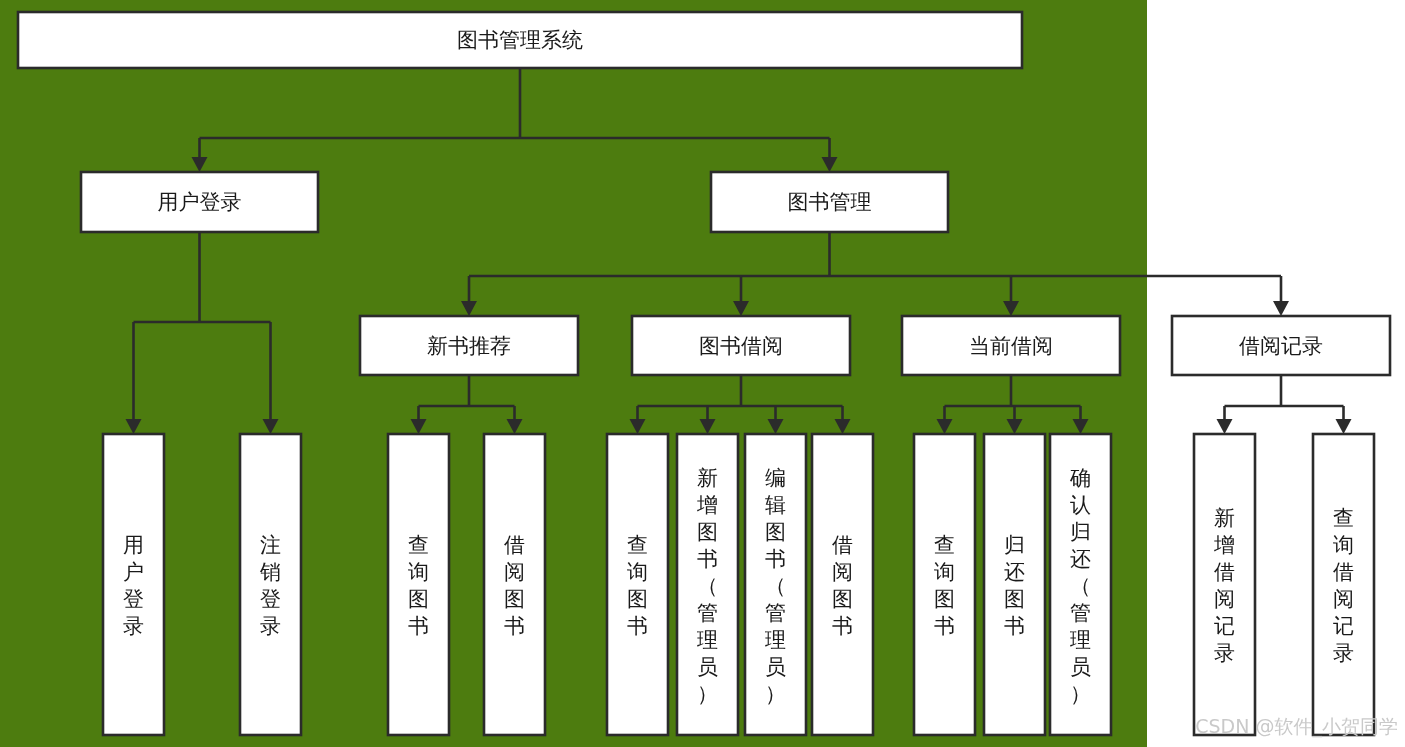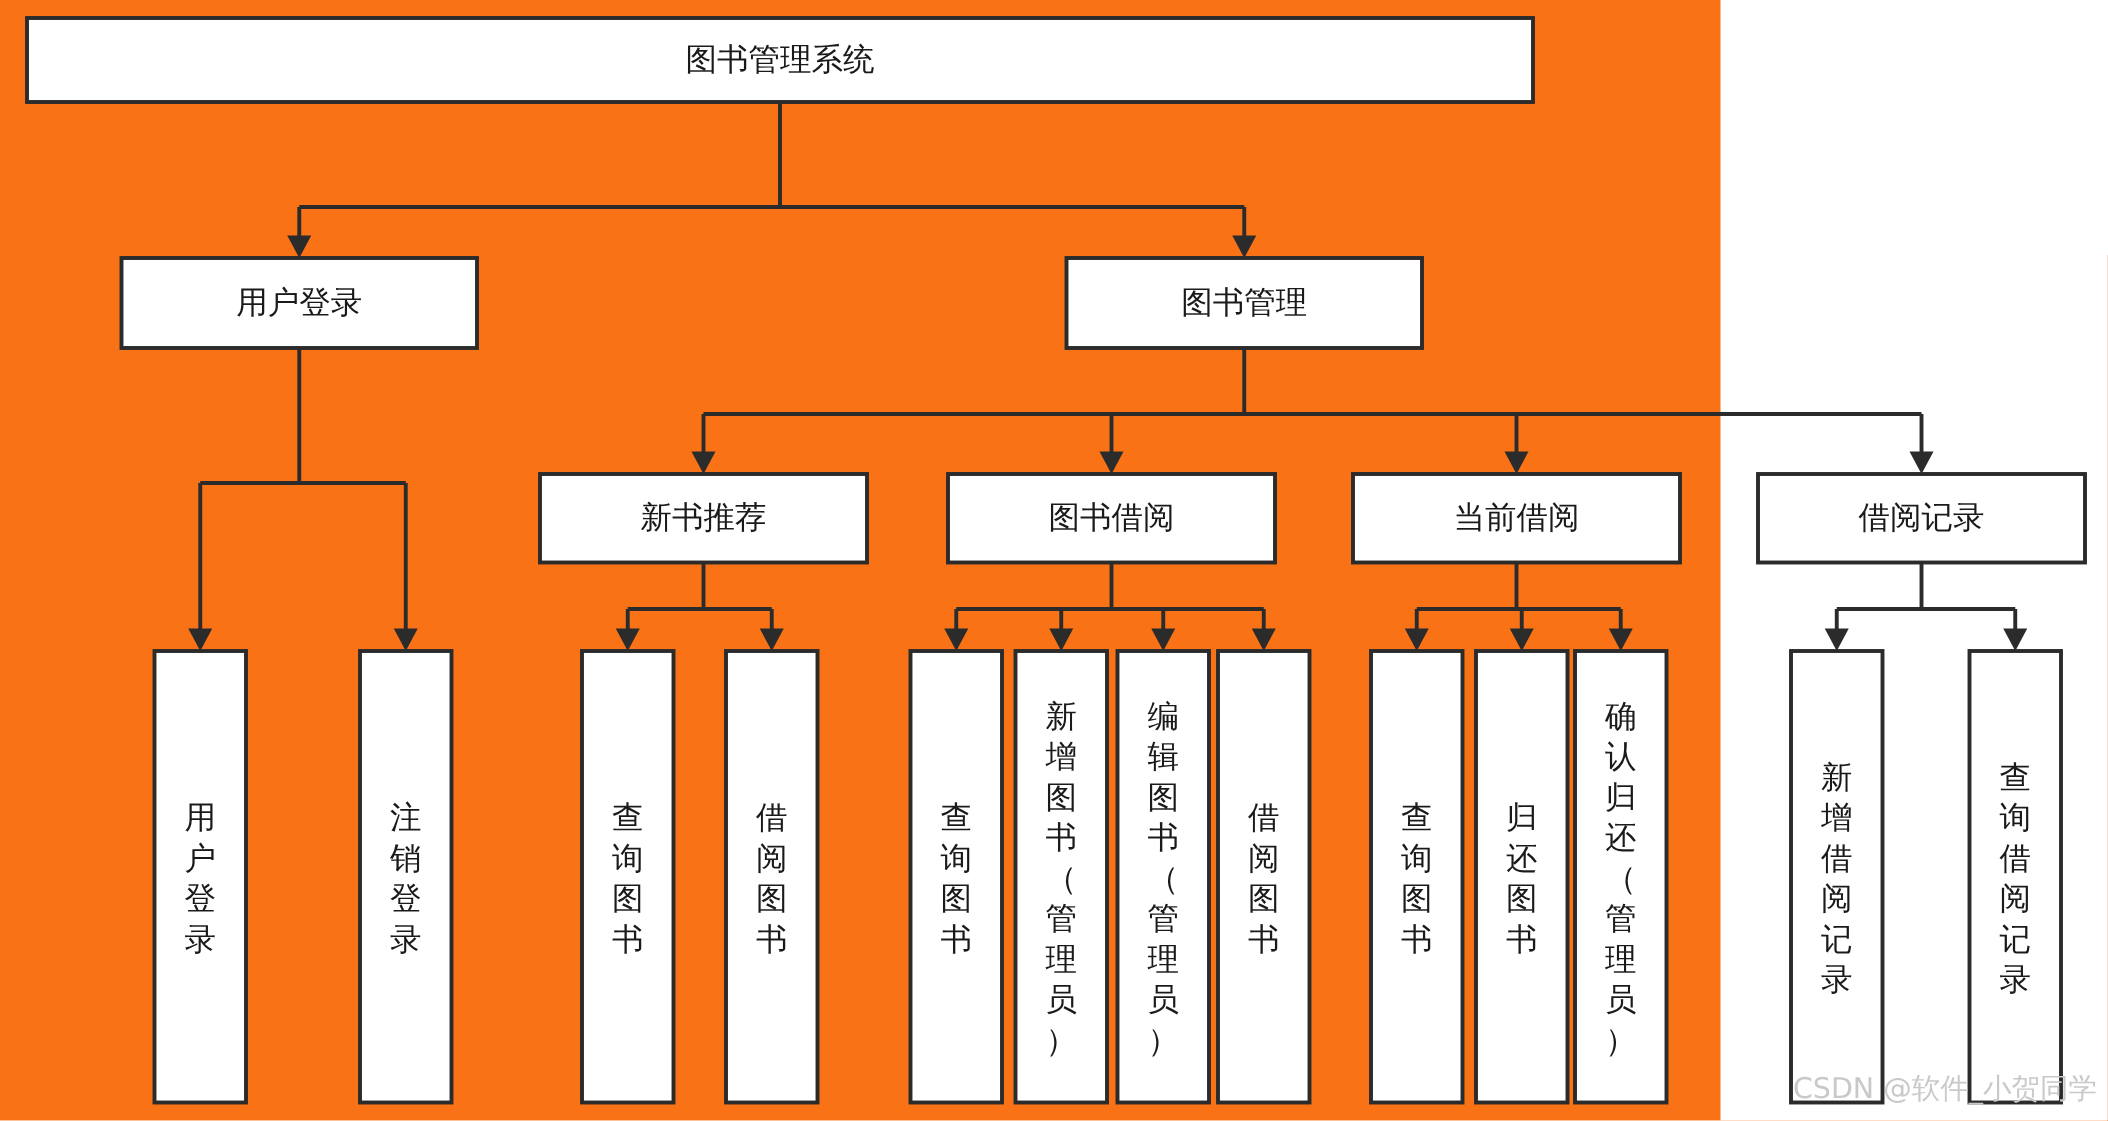--- a/index.html
+++ b/index.html
@@ -11,21 +11,21 @@
   body {
     width: 1405px;
     height: 747px;
     overflow: hidden;
     font-family: "DejaVu Sans", "Liberation Sans", sans-serif;
   }
   #diagram-root {
     position: relative;
     width: 1147px;
     height: 747px;
-    background: #f97316;
+    background: #4d7c0f;
   }
   svg#flow-svg {
     position: absolute;
     left: 0;
     top: 0;
     width: 1405px;
     height: 747px;
     display: block;
   }
   .node-box {

